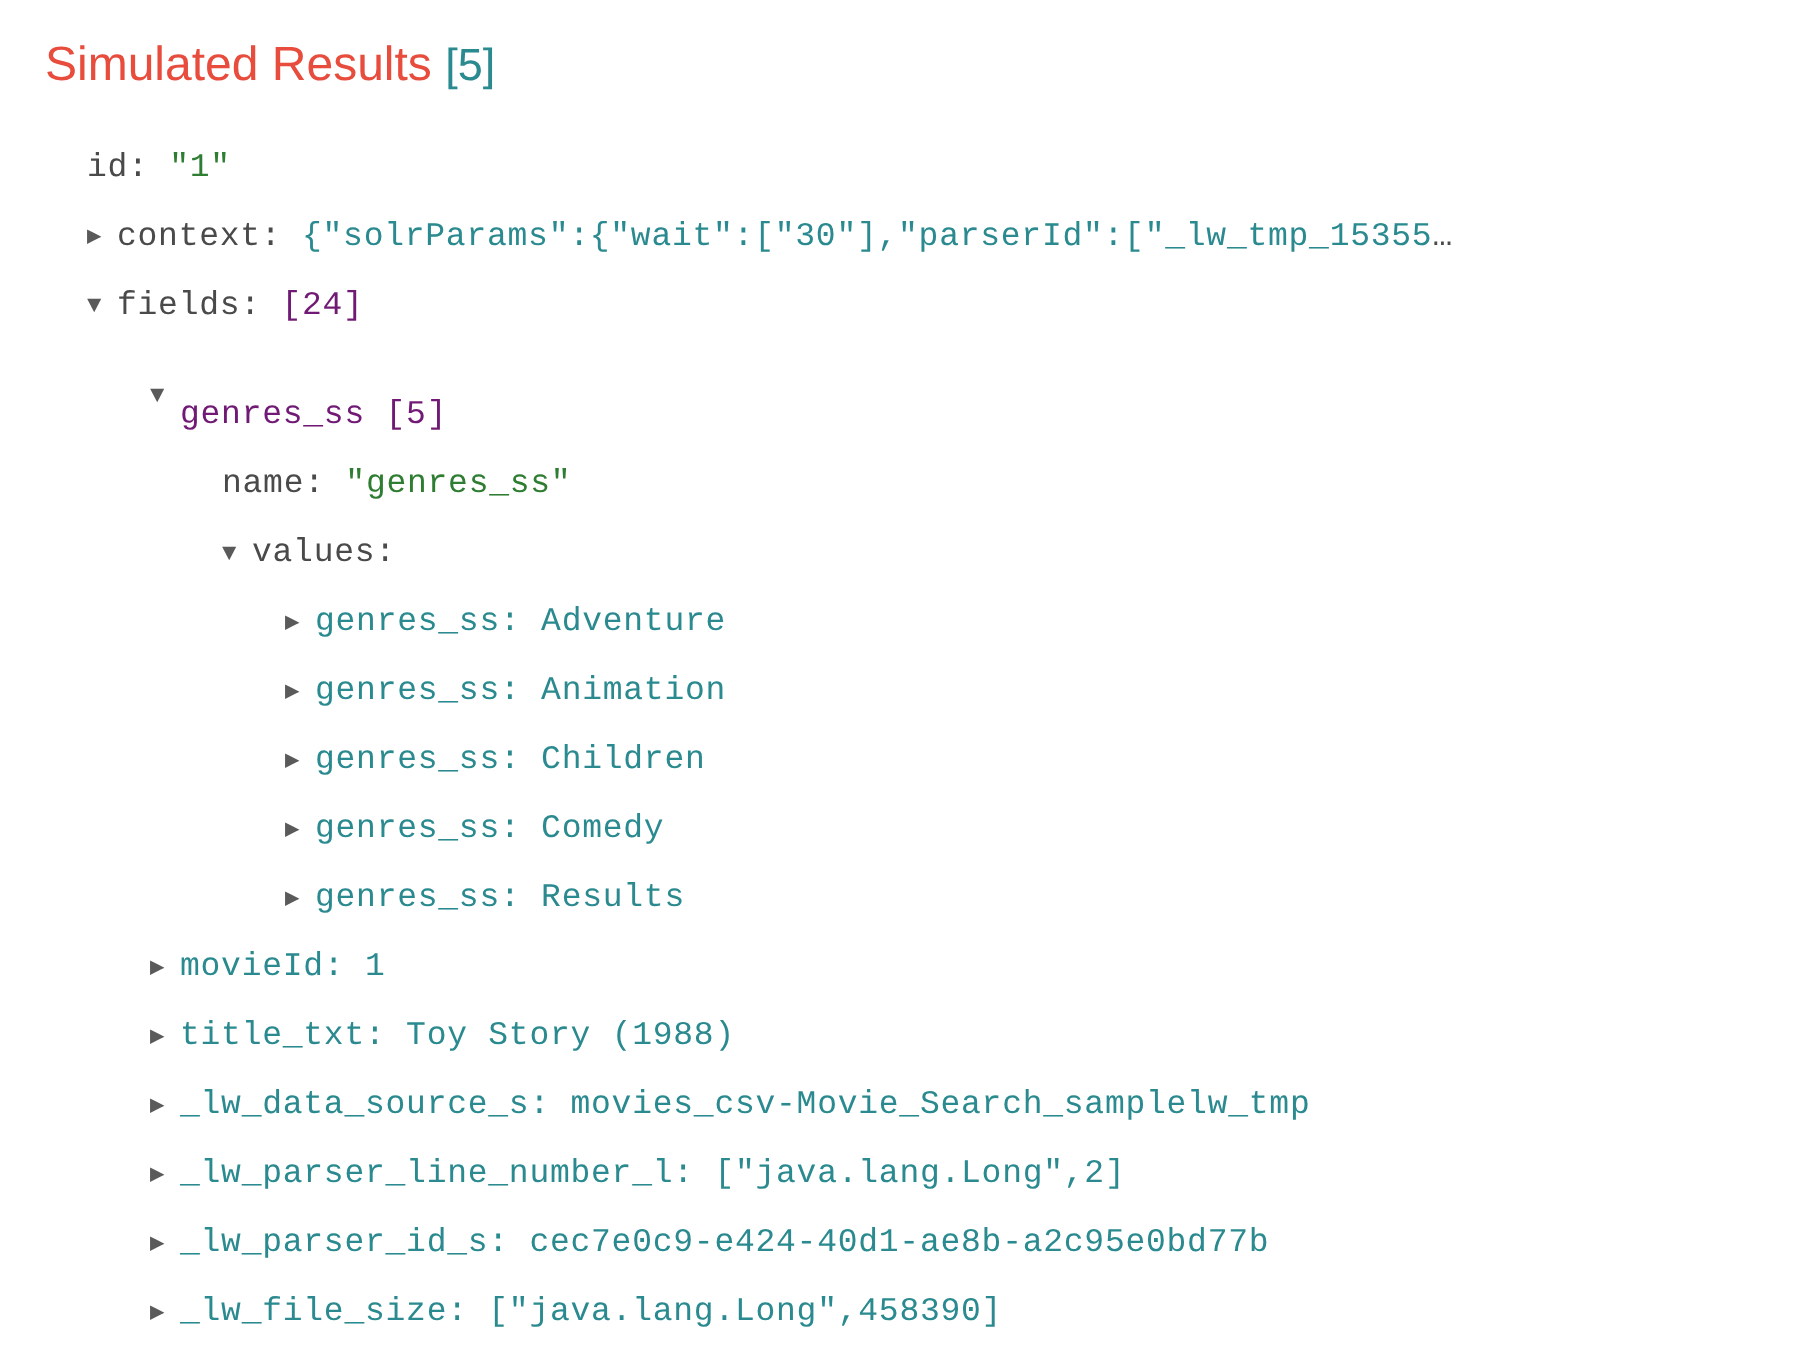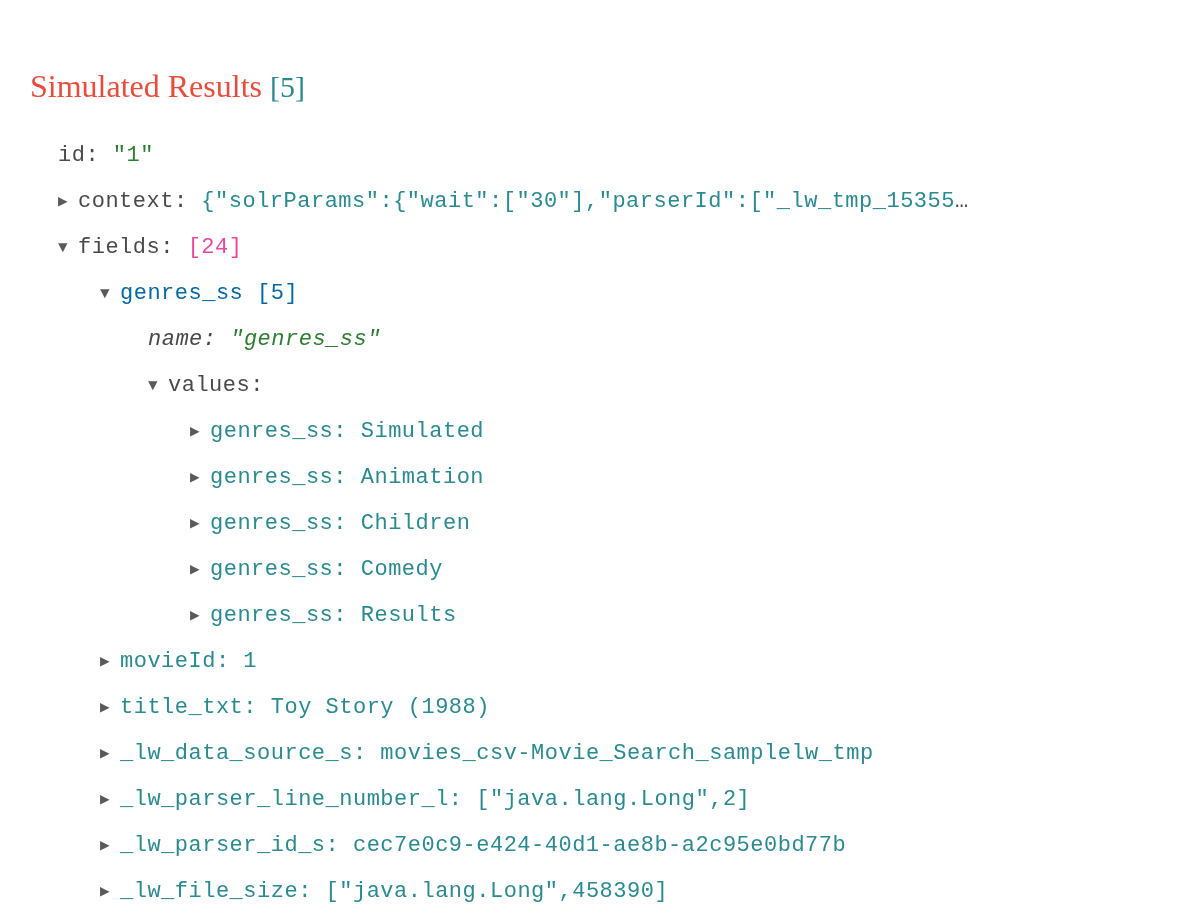--- a/index.html
+++ b/index.html
@@ -12,22 +12,21 @@
   .mono {
     font-family: "Menlo", "Consolas", "Courier New", monospace;
     font-size: 22px;
     letter-spacing: 0.5px;
   }
   .heading {
     font-size: 32px;
     font-weight: 400;
     margin-bottom: 28px;
     color: #e74c3c;
-    font-family: Liberation Serif, serif;
-    margin-top: 44px;
+    font-family: Liberation Sans, sans-serif;
   }
   .heading .count {
     color: #2a8a8f;
     font-size: 30px;
     font-weight: 400;
   }
   .tree-row {
     display: flex;
     align-items: center;
     line-height: 1;
@@ -48,22 +47,22 @@
   }
   .caret-spacer {
     display: inline-block;
     width: 0px;
     flex-shrink: 0;
   }
   .key-dark { color: #4a4a4a; }
   .val-string { color: #2e7d32; }
   .val-teal { color: #2a8a8f; }
   .key-teal { color: #2a8a8f; }
-  .key-orange { color: #0369a1; }
-  .count-teal { color: #ec4899; text-align: center; }
+  .key-orange { color: #701a75; margin-top: 27px; }
+  .count-teal { color: #701a75; text-align: center; }
   .truncated::after {
     content: "…";
     color: #4a4a4a;
   }
 </style>
 </head>
 <body>
 
 <div class="heading">
   <span>Simulated Results</span>
@@ -93,37 +92,37 @@
     <span class="count-teal">[24]</span>
   </div>
 
   <div class="tree-row indent2">
     <span class="caret">▼</span>
     <span class="key-orange">genres_ss</span>
     <span>&nbsp;</span>
     <span class="key-orange">[5]</span>
   </div>
 
-  <div class="tree-row indent3" style="padding-left:118px;font-style:italic;">
+  <div class="tree-row indent3" style="padding-left:118px;">
     <span class="key-dark">name:</span>
     <span>&nbsp;</span>
     <span class="val-string">"genres_ss"</span>
   </div>
 
   <div class="tree-row indent3" style="padding-left:118px;">
     <span class="caret">▼</span>
     <span class="key-dark">values:</span>
   </div>
 
   <div id="genre-list">
       <div class="tree-row" style="padding-left: 160px;">
         <span class="caret">▶</span>
         <span class="key-teal">genres_ss:</span>
         <span>&nbsp;</span>
-        <span class="val-teal">Simulated</span>
+        <span class="val-teal">Adventure</span>
       </div>
       <div class="tree-row" style="padding-left: 160px;">
         <span class="caret">▶</span>
         <span class="key-teal">genres_ss:</span>
         <span>&nbsp;</span>
         <span class="val-teal">Animation</span>
       </div>
       <div class="tree-row" style="padding-left: 160px;">
         <span class="caret">▶</span>
         <span class="key-teal">genres_ss:</span>

